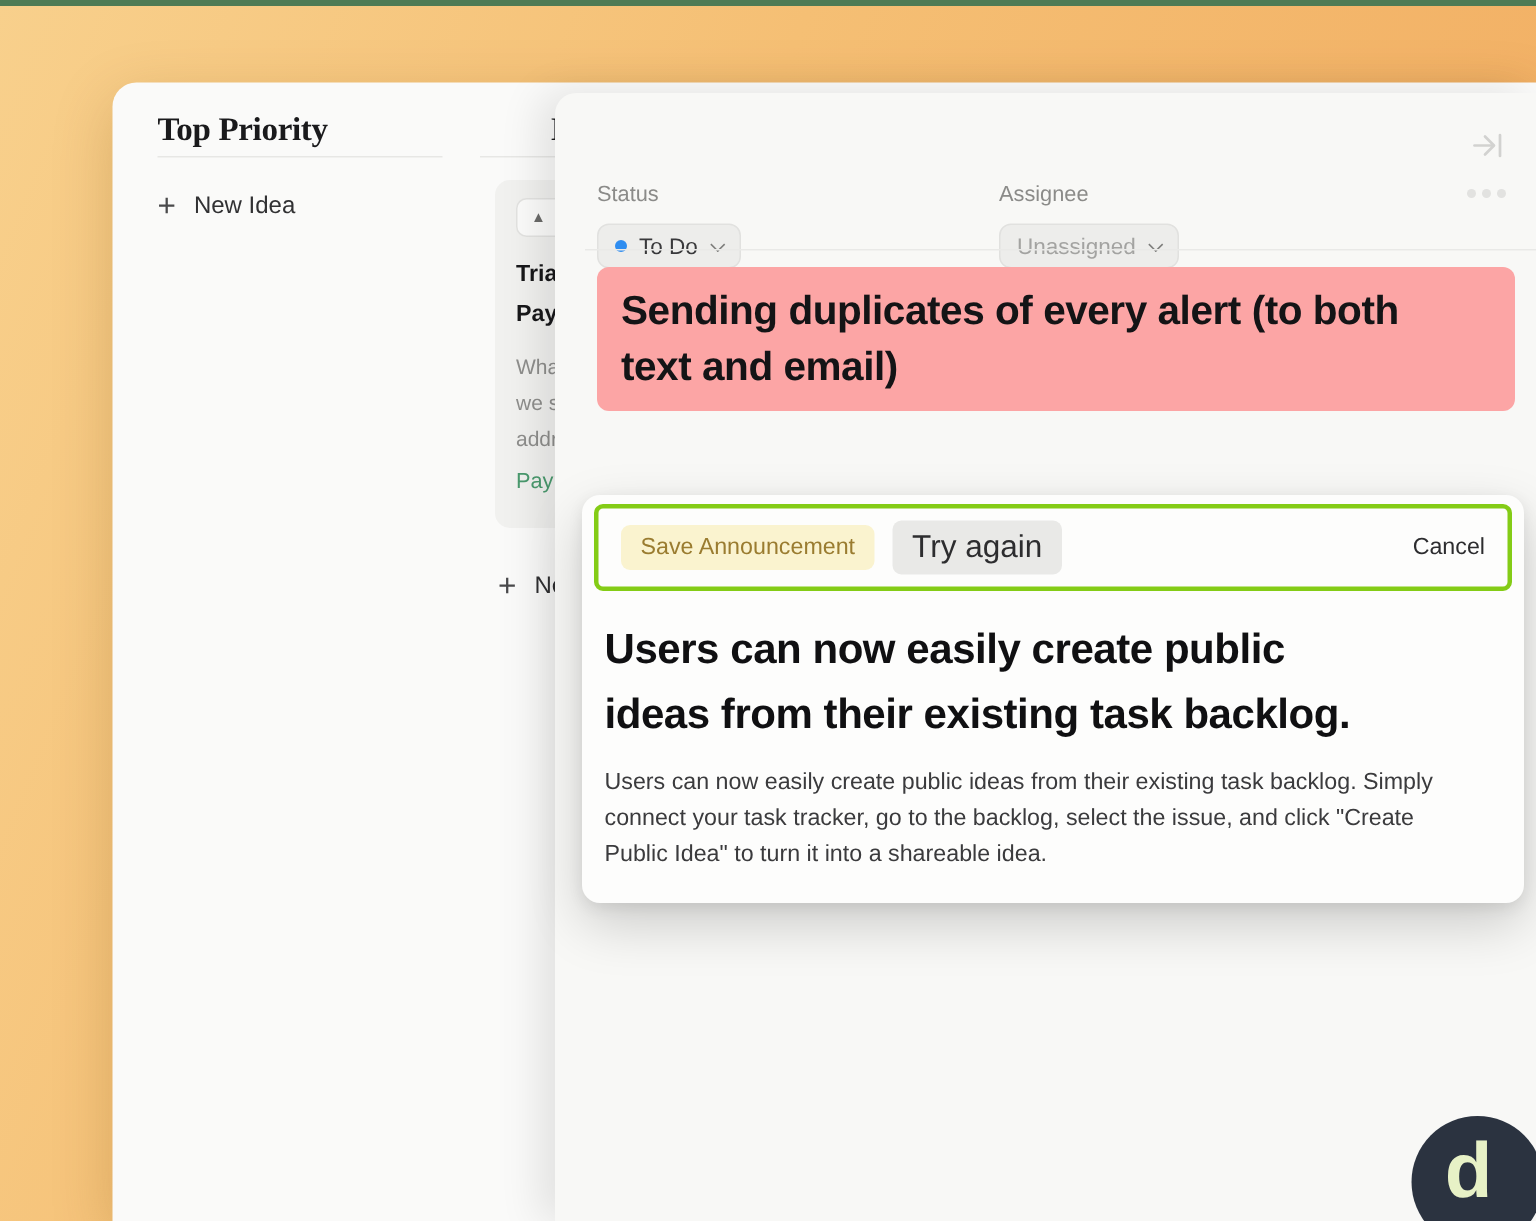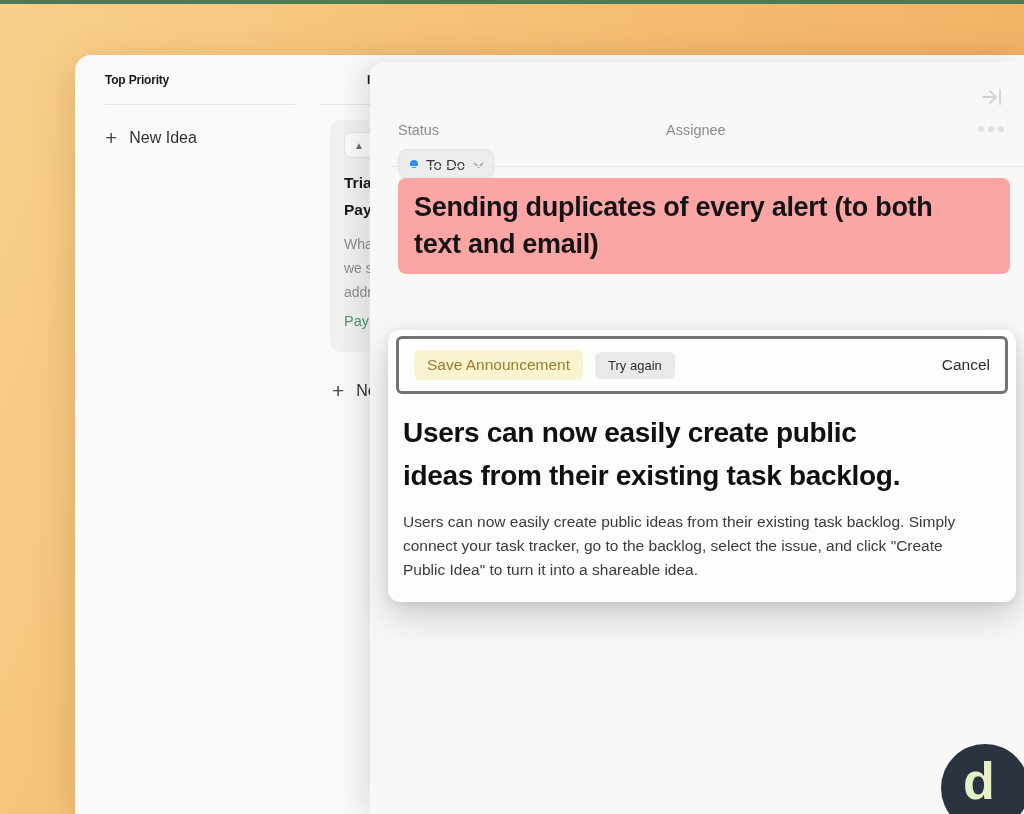--- a/index.html
+++ b/index.html
@@ -11,21 +11,21 @@
     background:linear-gradient(112deg,#f8d08c 0%,#f5bf74 40%,#f1aa5e 100%);
   }
   .topbar { position:absolute; top:0; left:0; right:0; height:4px; background:#4e7b55; z-index:40; }
 
   
   .board {
     position:absolute; left:75px; top:55px; right:0; bottom:0;
     background:#fafaf9; border-top-left-radius:16px;
     box-shadow:0 12px 40px rgba(120,70,10,.22);
   }
-  .col-header { position:absolute; top:18px; font-size:12px; font-weight:700; color:#1a1a1c; letter-spacing:-.2px; }
+  .col-header { position:absolute; top:18px; font-size:22px; font-weight:700; color:#1a1a1c; letter-spacing:-.2px;font-family:Liberation Serif, serif; }
   .col-divider { position:absolute; top:49px; height:1px; background:#e7e7e5; }
   .new-item { position:absolute; display:flex; align-items:center; gap:12px; font-size:16px; color:#313133; cursor:pointer; }
   .plus { font-size:21px; font-weight:400; color:#4a4a4c; line-height:1; }
 
   .card {
     position:absolute; left:255px; top:65px; width:230px; height:232px;
     background:#f1f1ef; border-radius:10px; padding:12px 14px; overflow:hidden;
   }
   .vote-badge {
     display:inline-flex; align-items:center; gap:7px; height:26px; padding:0 9px;
@@ -73,25 +73,25 @@
     font-size:14.5px; color:#2c2c2e; cursor:pointer;
   }
 
   
   .popover {
     position:absolute; left:388px; top:330px; width:628px; height:272px;
     background:#fdfdfc; border-radius:12px; z-index:20;
     box-shadow:0 14px 36px rgba(0,0,0,.18), 0 3px 10px rgba(0,0,0,.08);
   }
   .action-bar {
-    margin:6px 8px 0; height:58px; border:3px solid #737373; border-radius:6px;
+    margin:6px 8px 0; height:58px; border:3px solid #84cc16; border-radius:6px;
     display:flex; align-items:center; gap:12px; padding:0 15px;
   }
   .btn-save { background:#faf3cf; color:#9a7c30; font-size:15.5px; padding:6px 13px; border-radius:6px; cursor:pointer; }
-  .btn-try { background:#e9e9e7; color:#2d2d2f; font-size:13px; padding:6px 13px; border-radius:6px; cursor:pointer; }
+  .btn-try { background:#e9e9e7; color:#2d2d2f; font-size:21px; padding:6px 13px; border-radius:6px; cursor:pointer; }
   .btn-cancel { margin-left:auto; font-size:15.5px; color:#2d2d2f; cursor:pointer;text-align:right; }
   .pop-heading { margin:17px 15px 0; max-width:525px; font-size:28px; line-height:43px; font-weight:700; color:#101012; letter-spacing:-.3px; }
   .pop-body { margin:13px 15px 0; max-width:580px; font-size:15.5px; line-height:24px; color:#3b3b3d; }
 
   
   .description {
     position:absolute; left:400px; top:606px; width:610px; height:196px;
     background:#f8f3d1; border:1px solid #eae2b8; border-radius:8px;
     padding:11px 16px; z-index:5; font-size:15.5px; line-height:25px; color:#333335; cursor:text;
   }
@@ -153,20 +153,24 @@
     <div class="pill">
       <span class="dot dot-blue"></span>
       <span>To Do</span>
       <span class="chev"></span>
     </div>
   </div>
 
 
   <div class="field field-assignee">
     <div class="field-label">Assignee</div>
+    <div class="pill muted">
+      <span>Unassigned</span>
+      <span class="chev"></span>
+    </div>
   </div>
 
   <div class="modal-icons">
     <span>
       <svg width="24" height="22" viewBox="0 0 24 22" fill="none" stroke="#d2d2d0" stroke-width="1.8" stroke-linecap="round" stroke-linejoin="round">
         <line x1="3" y1="11" x2="15" y2="11"></line>
           <polyline points="10,5 16,11 10,17"></polyline>
           <line x1="20" y1="4" x2="20" y2="18"></line>
       </svg>
     </span>

